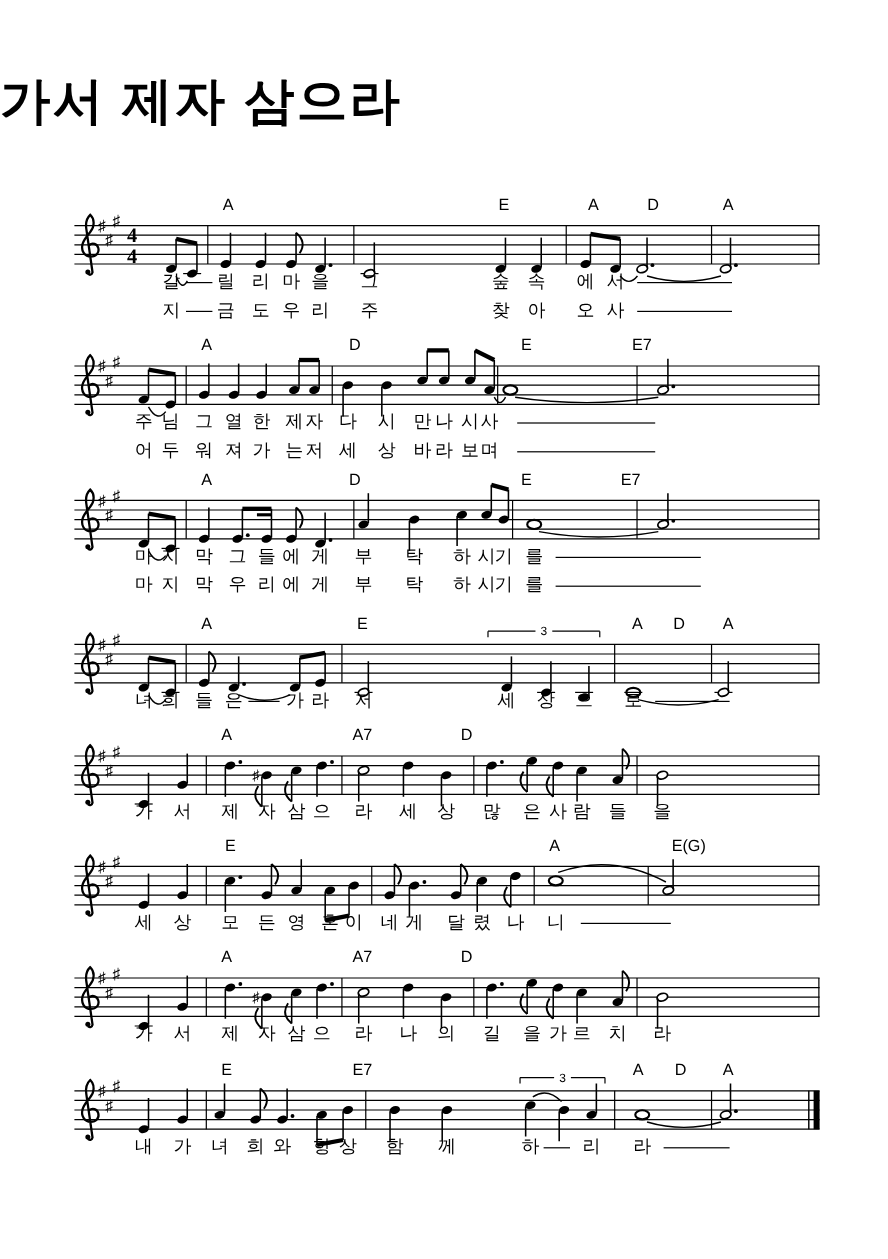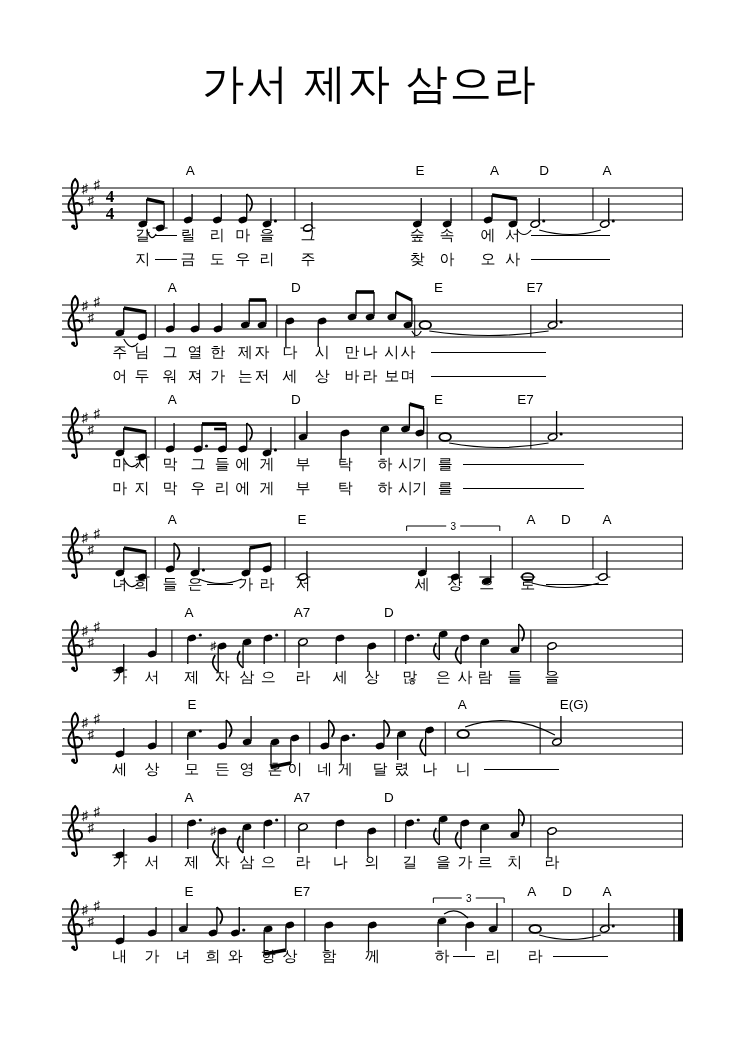--- a/index.html
+++ b/index.html
@@ -1,19 +1,19 @@
 <!DOCTYPE html>
 <html><head>
 <meta charset="utf-8">
 <style>
   html,body{margin:0;padding:0;background:#fff;}
   #sheet{position:relative;width:740px;height:1049px;background:#ffffff;
          font-family:"Liberation Sans","DejaVu Sans",sans-serif;color:#000;overflow:hidden;}
-  #page-title{position:absolute;top:56px;left:0;width:100%;text-align:center;margin:0;
-         font-size:42px;font-weight:normal;letter-spacing:2px;color:#000;}
+  #page-title{position:absolute;top:56px;left:0;width:100%;text-align:left;margin:0;
+         font-size:42px;font-weight:bold;letter-spacing:2px;color:#000;}
   .system{position:absolute;left:62px;width:621px;}
   .system svg{overflow:visible;display:block;}
   .syl{position:absolute;width:26px;margin-left:-13px;text-align:center;
        font-size:15px;line-height:17px;white-space:nowrap;color:#000;}
   .ext{position:absolute;height:0;border-top:1.2px solid #000;}
 </style>
 </head>
 <body>
 
 <div id="sheet">

